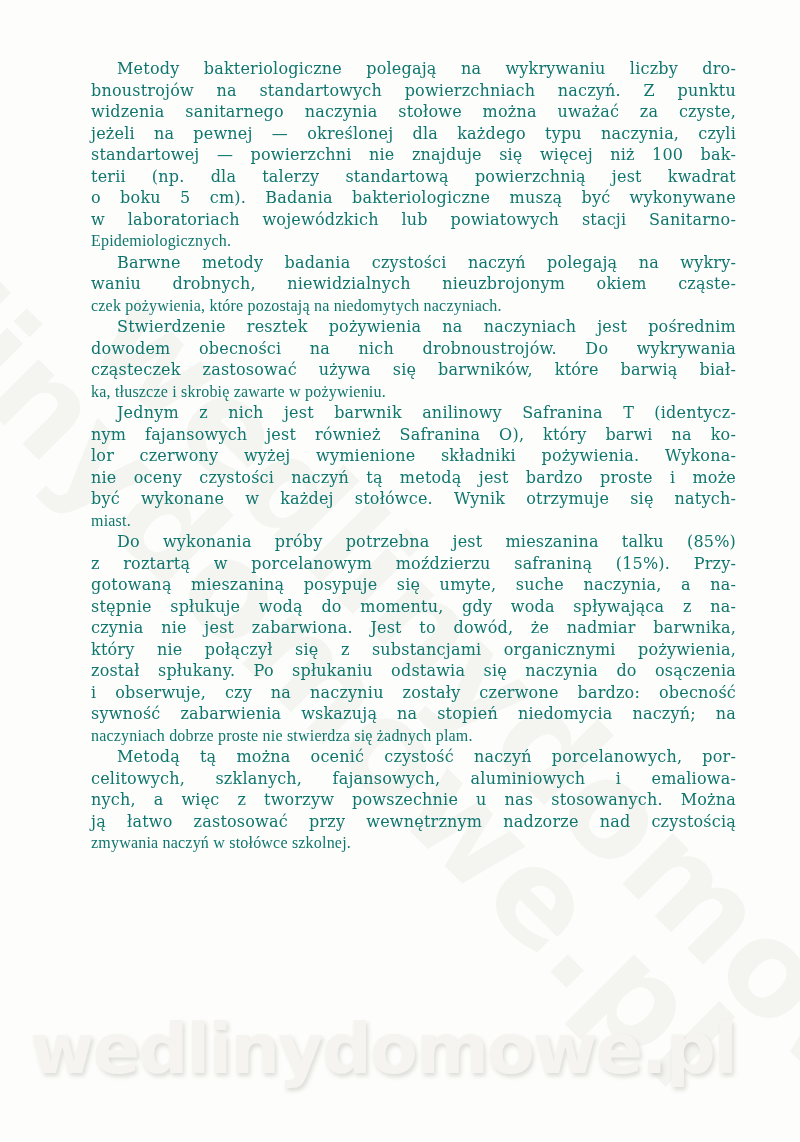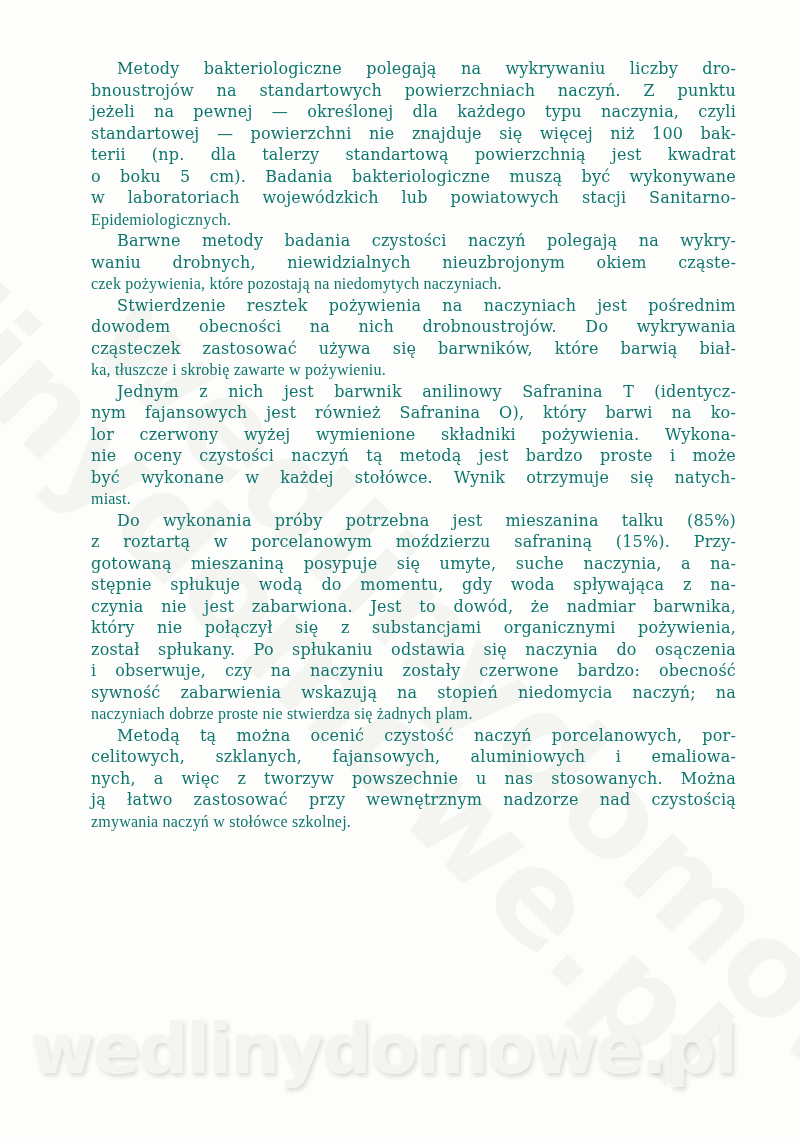--- a/index.html
+++ b/index.html
@@ -67,20 +67,21 @@
 <body>
 
 <div class="page">
   <div class="wm wm-diag wm-diag-1">wedlinydomowe.pl</div>
   <div class="wm wm-diag wm-diag-2">wedlinydomowe.pl</div>
 
   <div class="text-block">
       <div class="paragraph">
         <div class="line first">Metody bakteriologiczne polegają na wykrywaniu liczby dro-</div>
         <div class="line">bnoustrojów na standartowych powierzchniach naczyń. Z punktu</div>
+        <div class="line">widzenia sanitarnego naczynia stołowe można uważać za czyste,</div>
         <div class="line">jeżeli na pewnej — określonej dla każdego typu naczynia, czyli</div>
         <div class="line">standartowej — powierzchni nie znajduje się więcej niż 100 bak-</div>
         <div class="line">terii (np. dla talerzy standartową powierzchnią jest kwadrat</div>
         <div class="line">o boku 5 cm). Badania bakteriologiczne muszą być wykonywane</div>
         <div class="line">w laboratoriach wojewódzkich lub powiatowych stacji Sanitarno-</div>
         <div class="line last">Epidemiologicznych.</div>
       </div>
       <div class="paragraph">
         <div class="line first">Barwne metody badania czystości naczyń polegają na wykry-</div>
         <div class="line">waniu drobnych, niewidzialnych nieuzbrojonym okiem cząste-</div>

